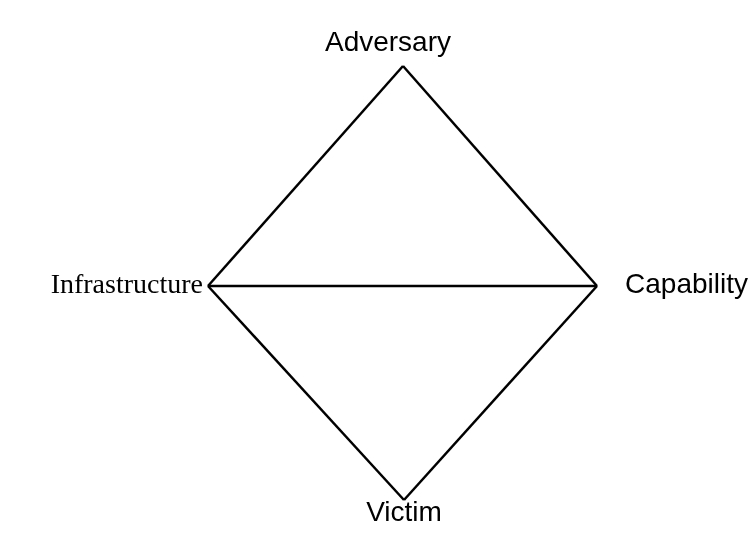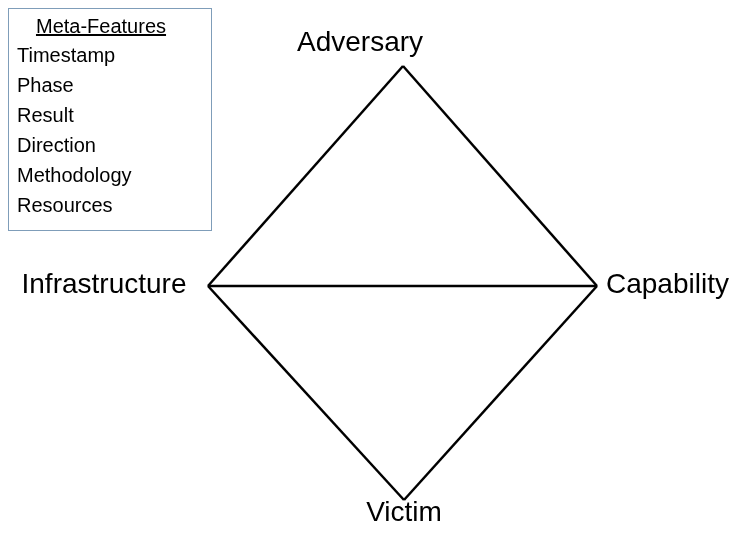--- a/index.html
+++ b/index.html
@@ -53,35 +53,37 @@
     width: 752px;
     height: 553px;
   }
   .vertex-label {
     position: absolute;
     font-size: 28px;
     color: #000000;
     white-space: nowrap;
   }
   .label-adversary {
-    left: 297px;
+    left: 288px;
     top: 26px;
     width: 200px;
+    text-align: center;
   }
   .label-infrastructure {
     left: 5px;
     top: 268px;
     width: 198px;
-    text-align: center;
+    text-align: right;
+    font-family: Liberation Serif, serif;
   }
   .label-capability {
     left: 606px;
     top: 268px;
     width: 142px;
-    text-align: left;
+    text-align: right;
   }
   .label-victim {
     left: 304px;
     top: 496px;
     width: 200px;
     text-align: center;
   }
 </style>
 </head>
 <body>
@@ -89,30 +91,19 @@
 <div class="canvas">
 
   <svg class="diagram-svg" viewBox="0 0 752 553" xmlns="http://www.w3.org/2000/svg">
     <line x1="403" y1="66" x2="208" y2="286" stroke="#000000" stroke-width="2.5"></line>
     <line x1="403" y1="66" x2="597" y2="286" stroke="#000000" stroke-width="2.5"></line>
     <line x1="208" y1="286" x2="404" y2="500" stroke="#000000" stroke-width="2.5"></line>
     <line x1="597" y1="286" x2="404" y2="500" stroke="#000000" stroke-width="2.5"></line>
     <line x1="208" y1="286" x2="597" y2="286" stroke="#000000" stroke-width="2.5"></line>
   </svg>
 
-  <div class="meta-box">
-    <div class="meta-title">Meta-Features</div>
-    <ul class="meta-list">
-      <li>Timestamp</li>
-      <li>Phase</li>
-      <li>Result</li>
-      <li>Direction</li>
-      <li>Methodology</li>
-      <li>Resources</li>
-    </ul>
-  </div>
 
   <div class="vertex-label label-adversary">Adversary</div>
   <div class="vertex-label label-infrastructure">Infrastructure</div>
   <div class="vertex-label label-capability">Capability</div>
   <div class="vertex-label label-victim">Victim</div>
 
 </div>
 
 </body></html>

